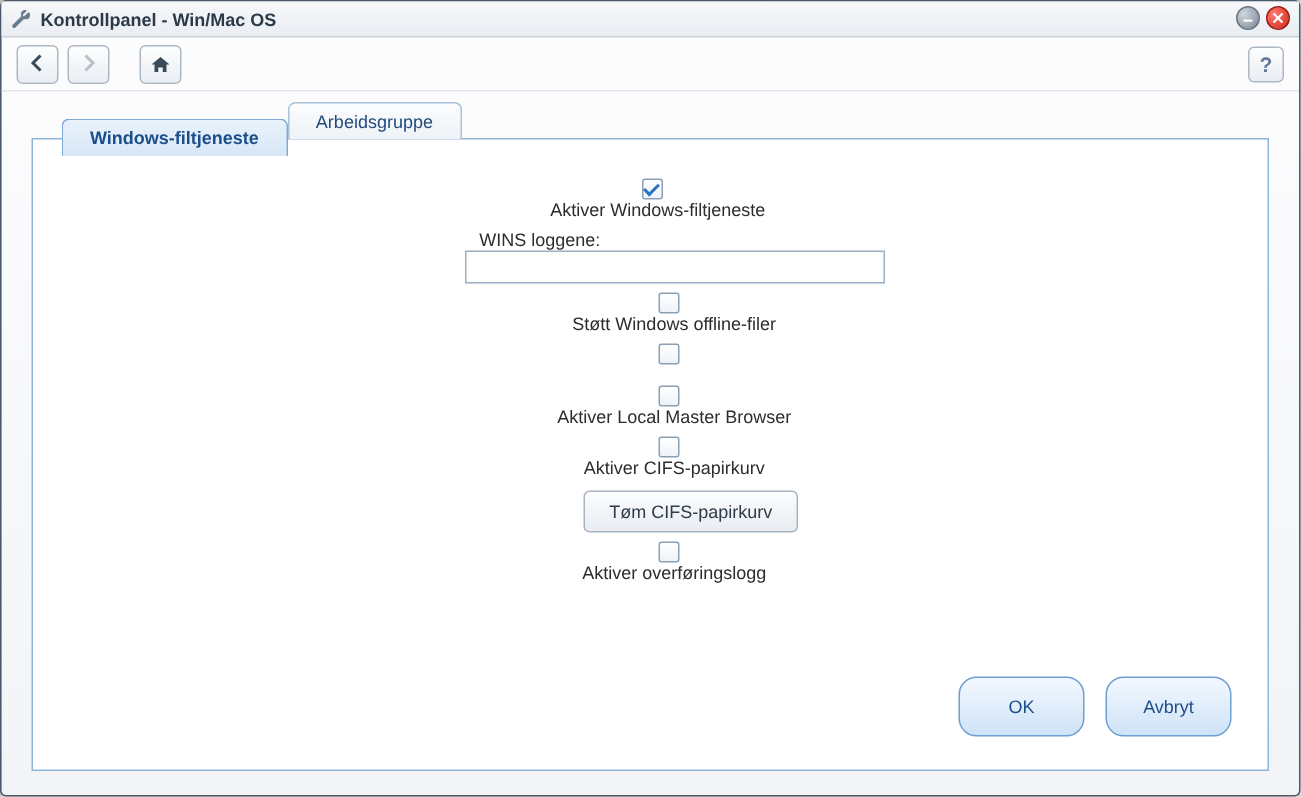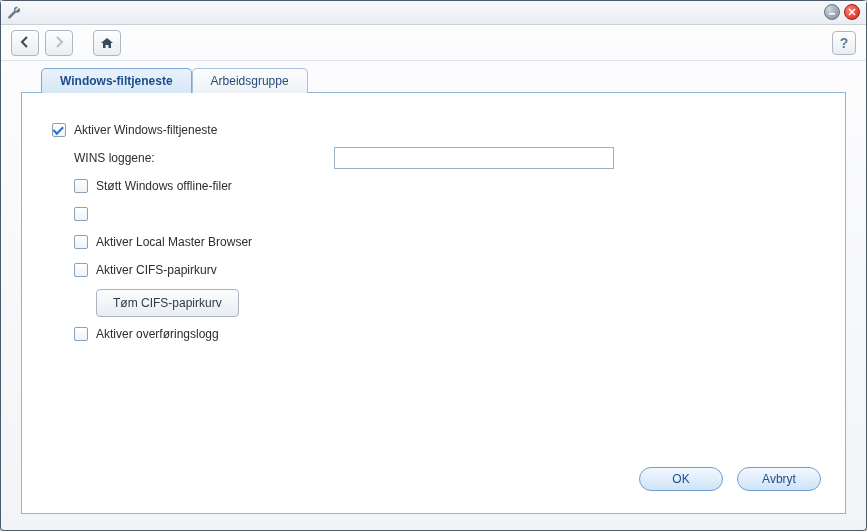--- a/index.html
+++ b/index.html
@@ -111,40 +111,41 @@
     margin-right: 0px;
     cursor: pointer;
     position: relative;
     top: 1px;
   }
   .tab.active {
     background: linear-gradient(#eaf2fb, #d7e7f7);
     font-weight: bold;
     color: #1c4e8c;
     border-color: #7fa9d4;
-    top: 1px;
+    top: 12px;
     z-index: 3;
   }
   .panel {
     flex: 1;
     border: 1px solid #8fb4d9;
     background: #ffffff;
     position: relative;
     z-index: 1;
     margin-top: 0;
     padding: 26px 20px 16px 30px;
     display: flex;
     flex-direction: column;
   }
   .form-area { flex: 1; }
   .row {
     display: flex;
     align-items: center;
     margin-bottom: 6px;
     min-height: 22px;
+    flex-direction: column;
   }
   .chk {
     width: 14px;
     height: 14px;
     border: 1px solid #8aa0b5;
     background: linear-gradient(#fff, #eef3f8);
     margin-right: 8px;
     display: inline-flex;
     align-items: center;
     justify-content: center;
@@ -189,21 +190,21 @@
     cursor: default;
   }
   .footer {
     display: flex;
     justify-content: flex-end;
     gap: 14px;
     padding: 4px 4px 6px 0;
   }
   .pill-btn {
     min-width: 84px;
-    height: 24px;
+    height: 40px;
     border-radius: 12px;
     background: linear-gradient(#f2f8ff, #cfe3f7);
     border: 1px solid #6f9ed0;
     color: #1d4f8a;
     display: inline-flex;
     align-items: center;
     justify-content: center;
     cursor: pointer;
     padding: 0 18px;
   }
@@ -214,20 +215,21 @@
 <body>
 
 <div class="window">
 
   <div class="titlebar">
     <span class="wrench">
       <svg width="14" height="14" viewBox="0 0 14 14">
         <path d="M12 2 L9 5 L8 4 L11 1 C10 0.5 8.5 0.7 7.7 1.5 C6.9 2.3 6.7 3.8 7.2 4.8 L1.5 10.5 C1 11 1 11.8 1.5 12.3 C2 12.8 2.8 12.8 3.3 12.3 L9 6.6 C10 7.1 11.5 6.9 12.3 6.1 C13.1 5.3 13.3 3.8 12.8 2.8 Z" fill="#6a7c8d"></path>
       </svg>
     </span>
+    <span>Kontrollpanel - Win/Mac OS</span>
     <div class="titlebar-buttons">
       <span class="titlebar-btn btn-min">
         <svg width="8" height="8" viewBox="0 0 8 8">
             <rect x="1" y="5" width="6" height="1.5" fill="#fff"></rect>
           </svg>
       </span>
       <span class="titlebar-btn btn-close">
         <svg width="8" height="8" viewBox="0 0 8 8">
             <path d="M1 1 L7 7 M7 1 L1 7" stroke="#fff" stroke-width="1.5"></path>
           </svg>

